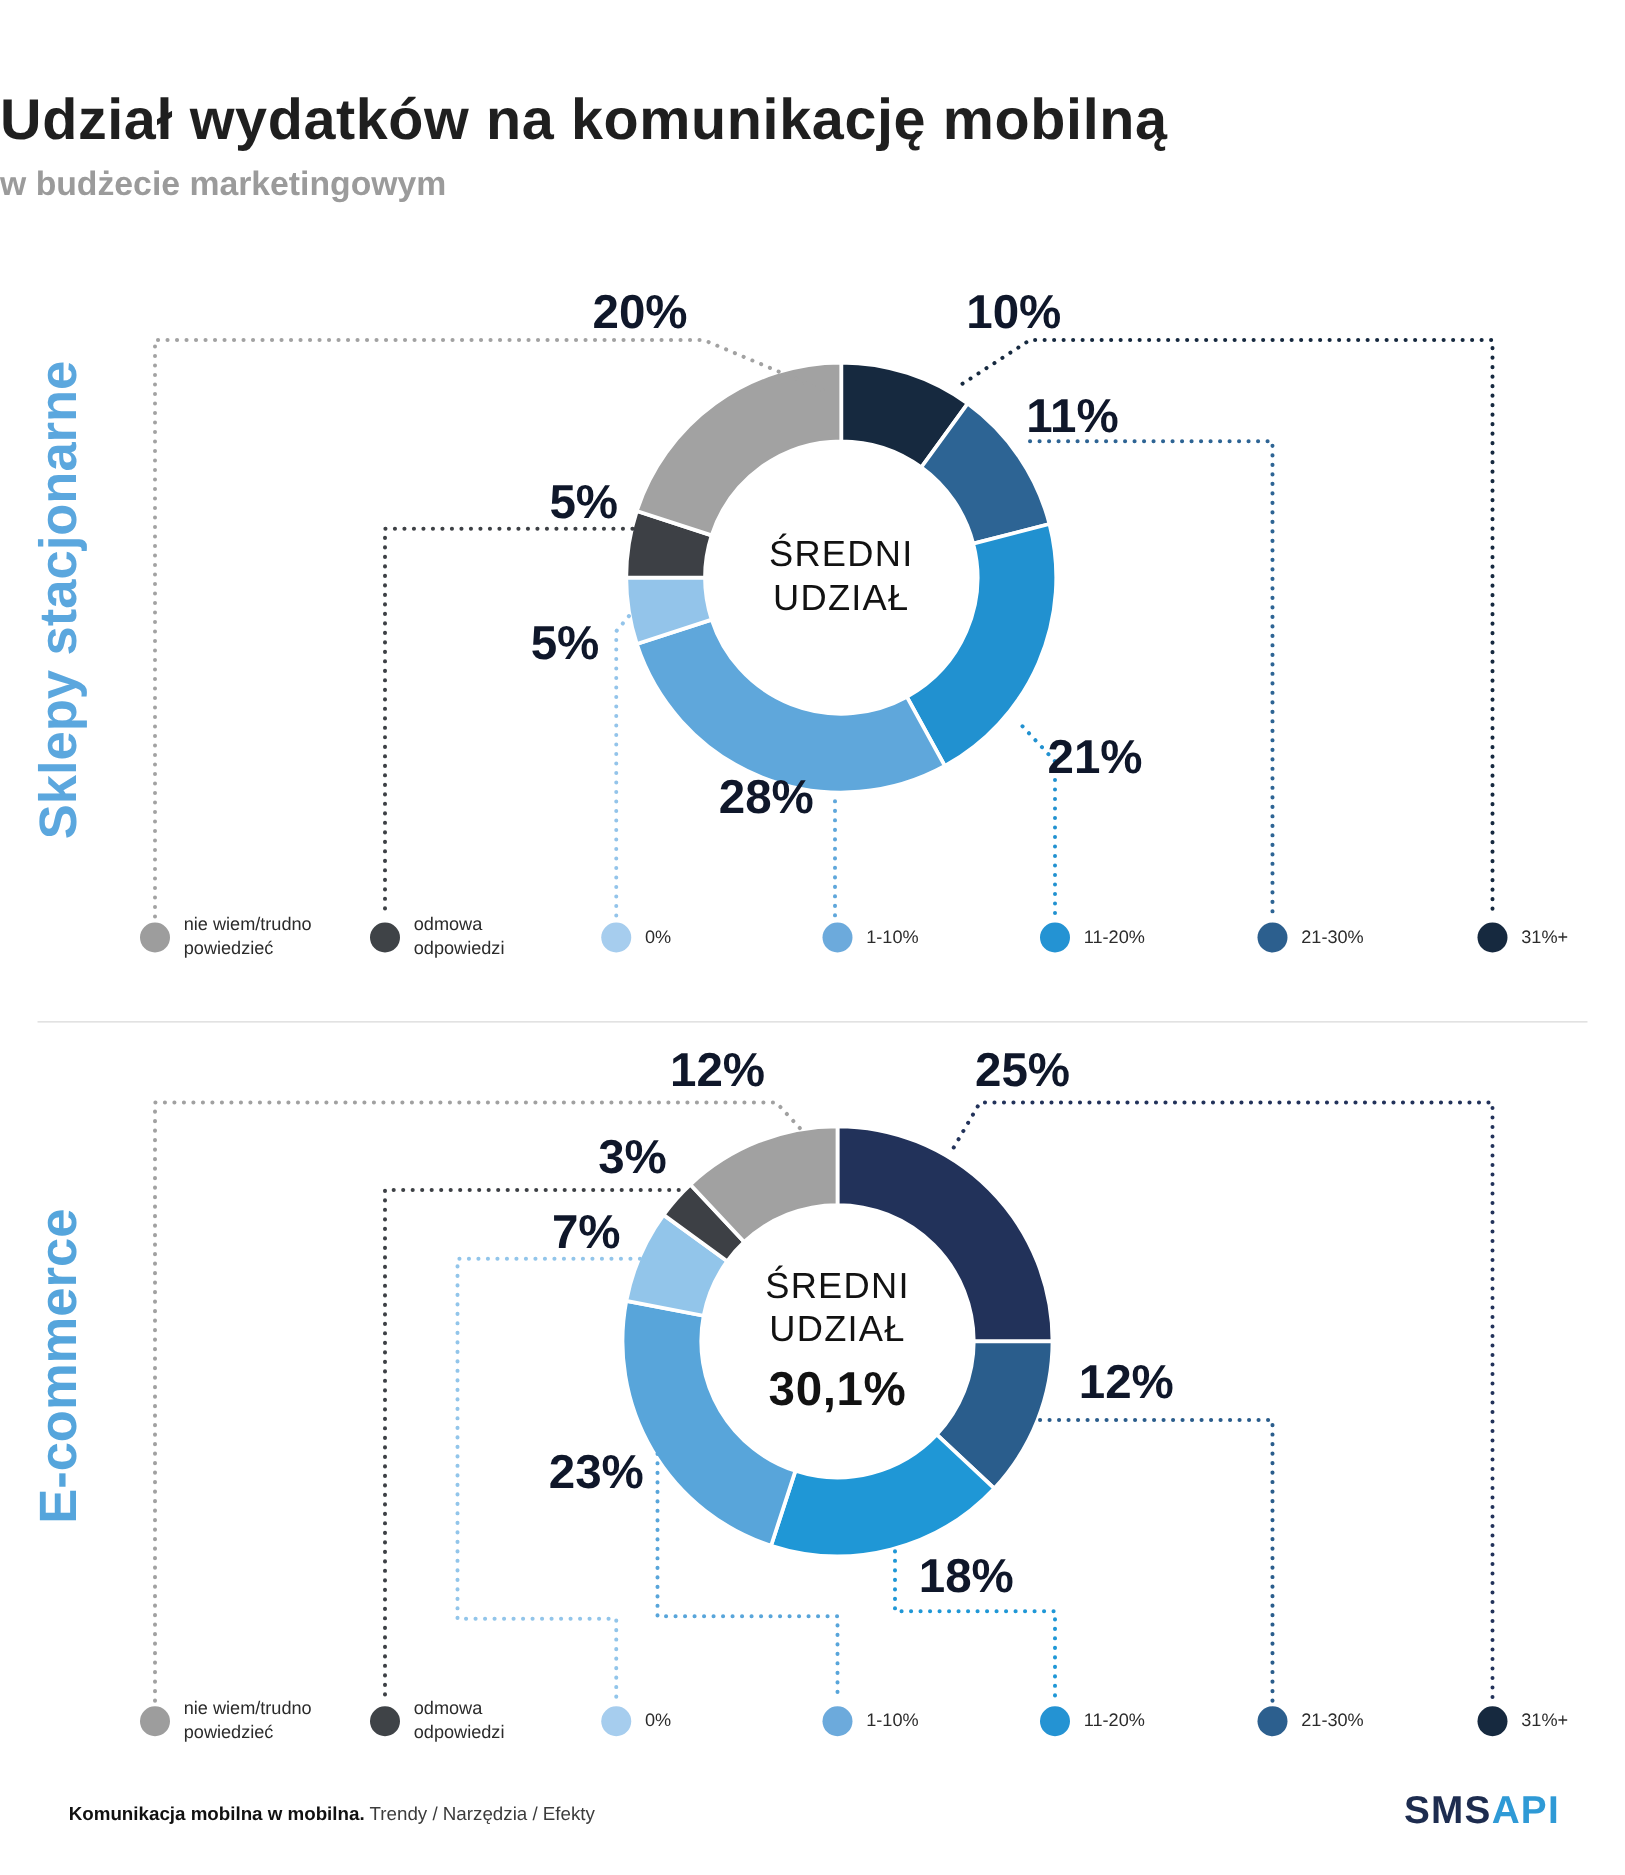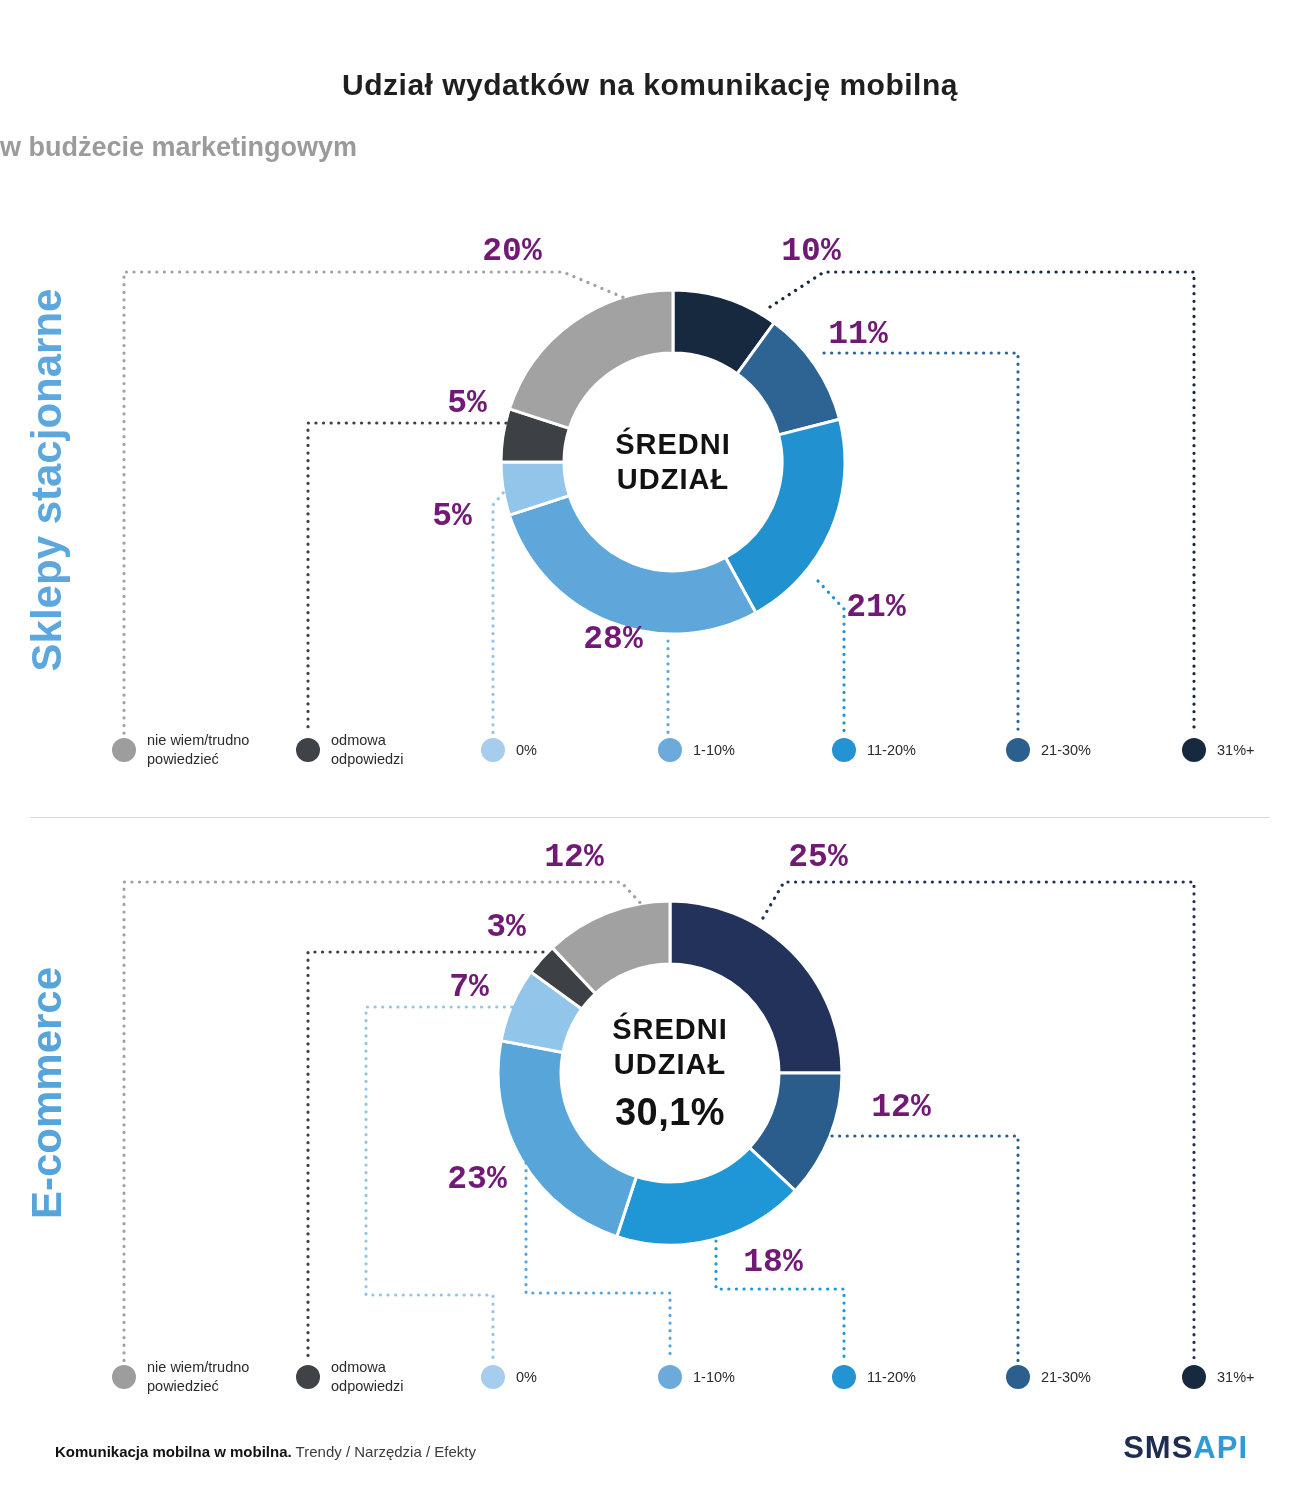--- a/index.html
+++ b/index.html
@@ -1,25 +1,25 @@
 <!DOCTYPE html>
 <html><head>
 <meta charset="utf-8">
 <style>
   html,body{margin:0;padding:0;background:#ffffff;}
   body{width:1300px;height:1500px;position:relative;font-family:"Liberation Sans",sans-serif;overflow:hidden;}
   .abs{position:absolute;}
-  .page-title{left:0;top:68px;width:1300px;text-align:center;font-size:30px;font-weight:bold;color:#1f1f1f;letter-spacing:.5px;}
+  .page-title{left:0;top:68px;width:1300px;font-size:46px;font-weight:bold;color:#1f1f1f;letter-spacing:.5px;}
   .page-subtitle{left:0;top:132px;width:1300px;text-align:left;font-size:27px;font-weight:bold;color:#9b9b9b;}
   .section-label{font-size:42px;font-weight:bold;white-space:nowrap;transform:translate(-50%,-50%) rotate(-90deg);}
   .sec1{color:#5ba7de;left:47px;top:480px;}
   .sec2{color:#55a5dc;left:47px;top:1093px;}
-  .pct{transform:translate(-50%,-50%);font-size:33px;font-weight:bold;color:#701a75;white-space:nowrap;font-family:Liberation Mono, monospace;}
+  .pct{transform:translate(-50%,-50%);font-size:38px;font-weight:bold;color:#0f172a;white-space:nowrap;}
   .hole{transform:translate(-50%,-50%);text-align:center;color:#121212;width:240px;}
-  .hole .cl{font-size:29px;font-weight:bold;letter-spacing:1px;line-height:1.22;}
+  .hole .cl{font-size:29px;font-weight:normal;letter-spacing:1px;line-height:1.22;}
   .hole .cv{font-size:38px;font-weight:bold;margin-top:8px;letter-spacing:.5px;}
   .legend-item{display:flex;align-items:center;gap:11px;}
   .legend-dot{width:24px;height:24px;border-radius:50%;flex:0 0 auto;}
   .legend-text{font-size:14.5px;color:#2b2b2b;line-height:1.3;white-space:nowrap;}
   .divider{left:30px;top:817px;width:1240px;height:1px;background:#d9d9d9;}
   .footer-text{left:55px;top:1443px;font-size:15px;color:#3c3c3c;}
   .footer-text b{color:#111;}
   .logo{right:52px;top:1430px;font-size:31px;font-weight:bold;letter-spacing:1px;}
   .logo .sms{color:#1d2c4f;}
   .logo .api{color:#2f9ad6;}

